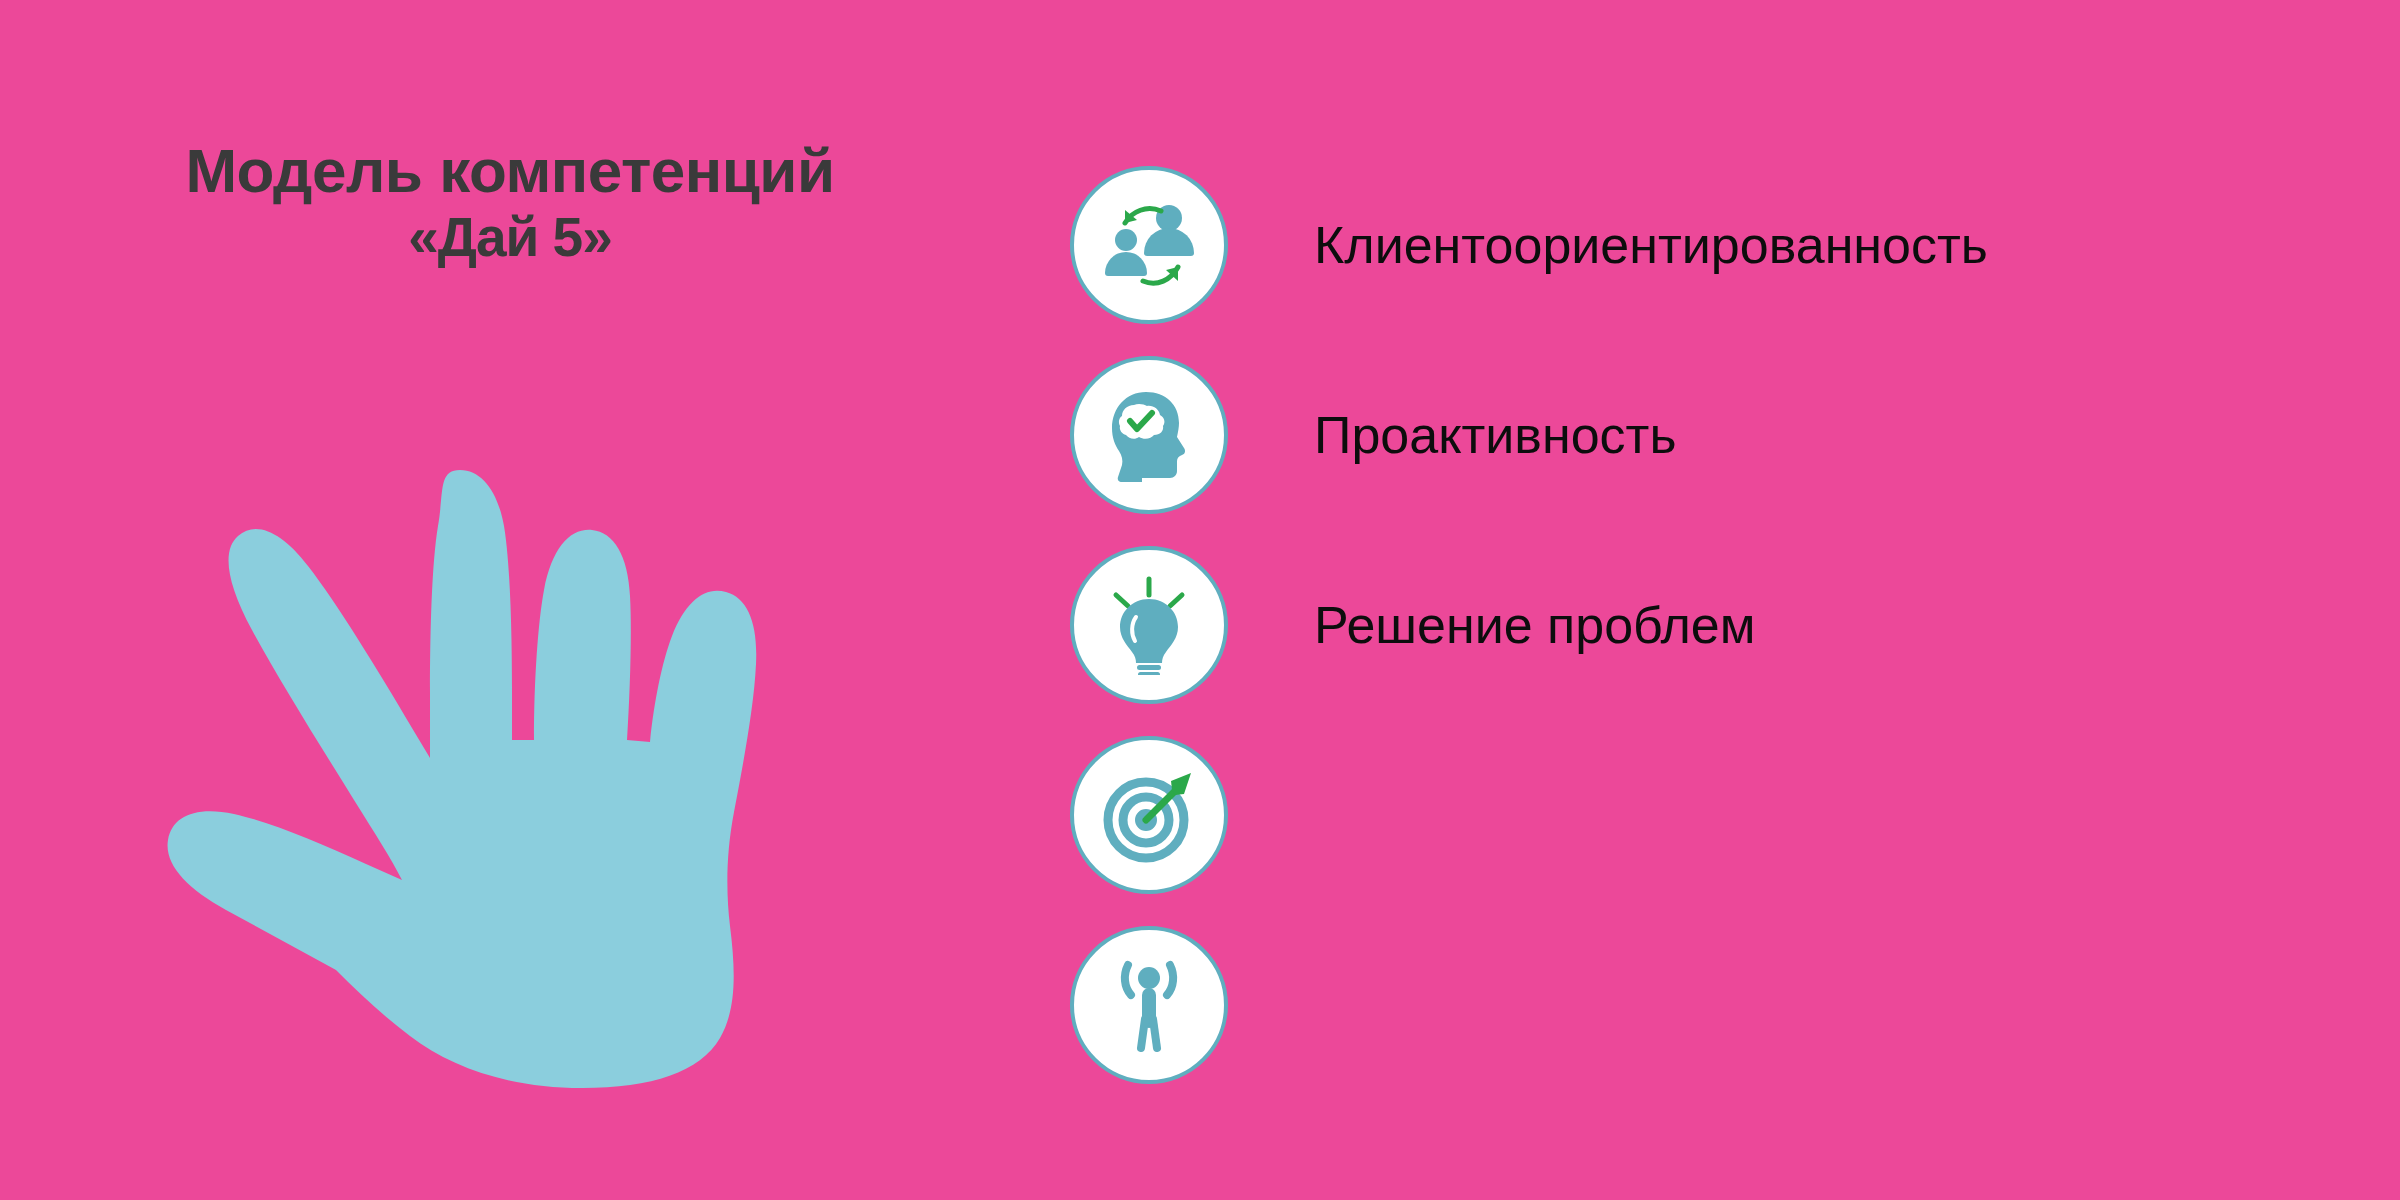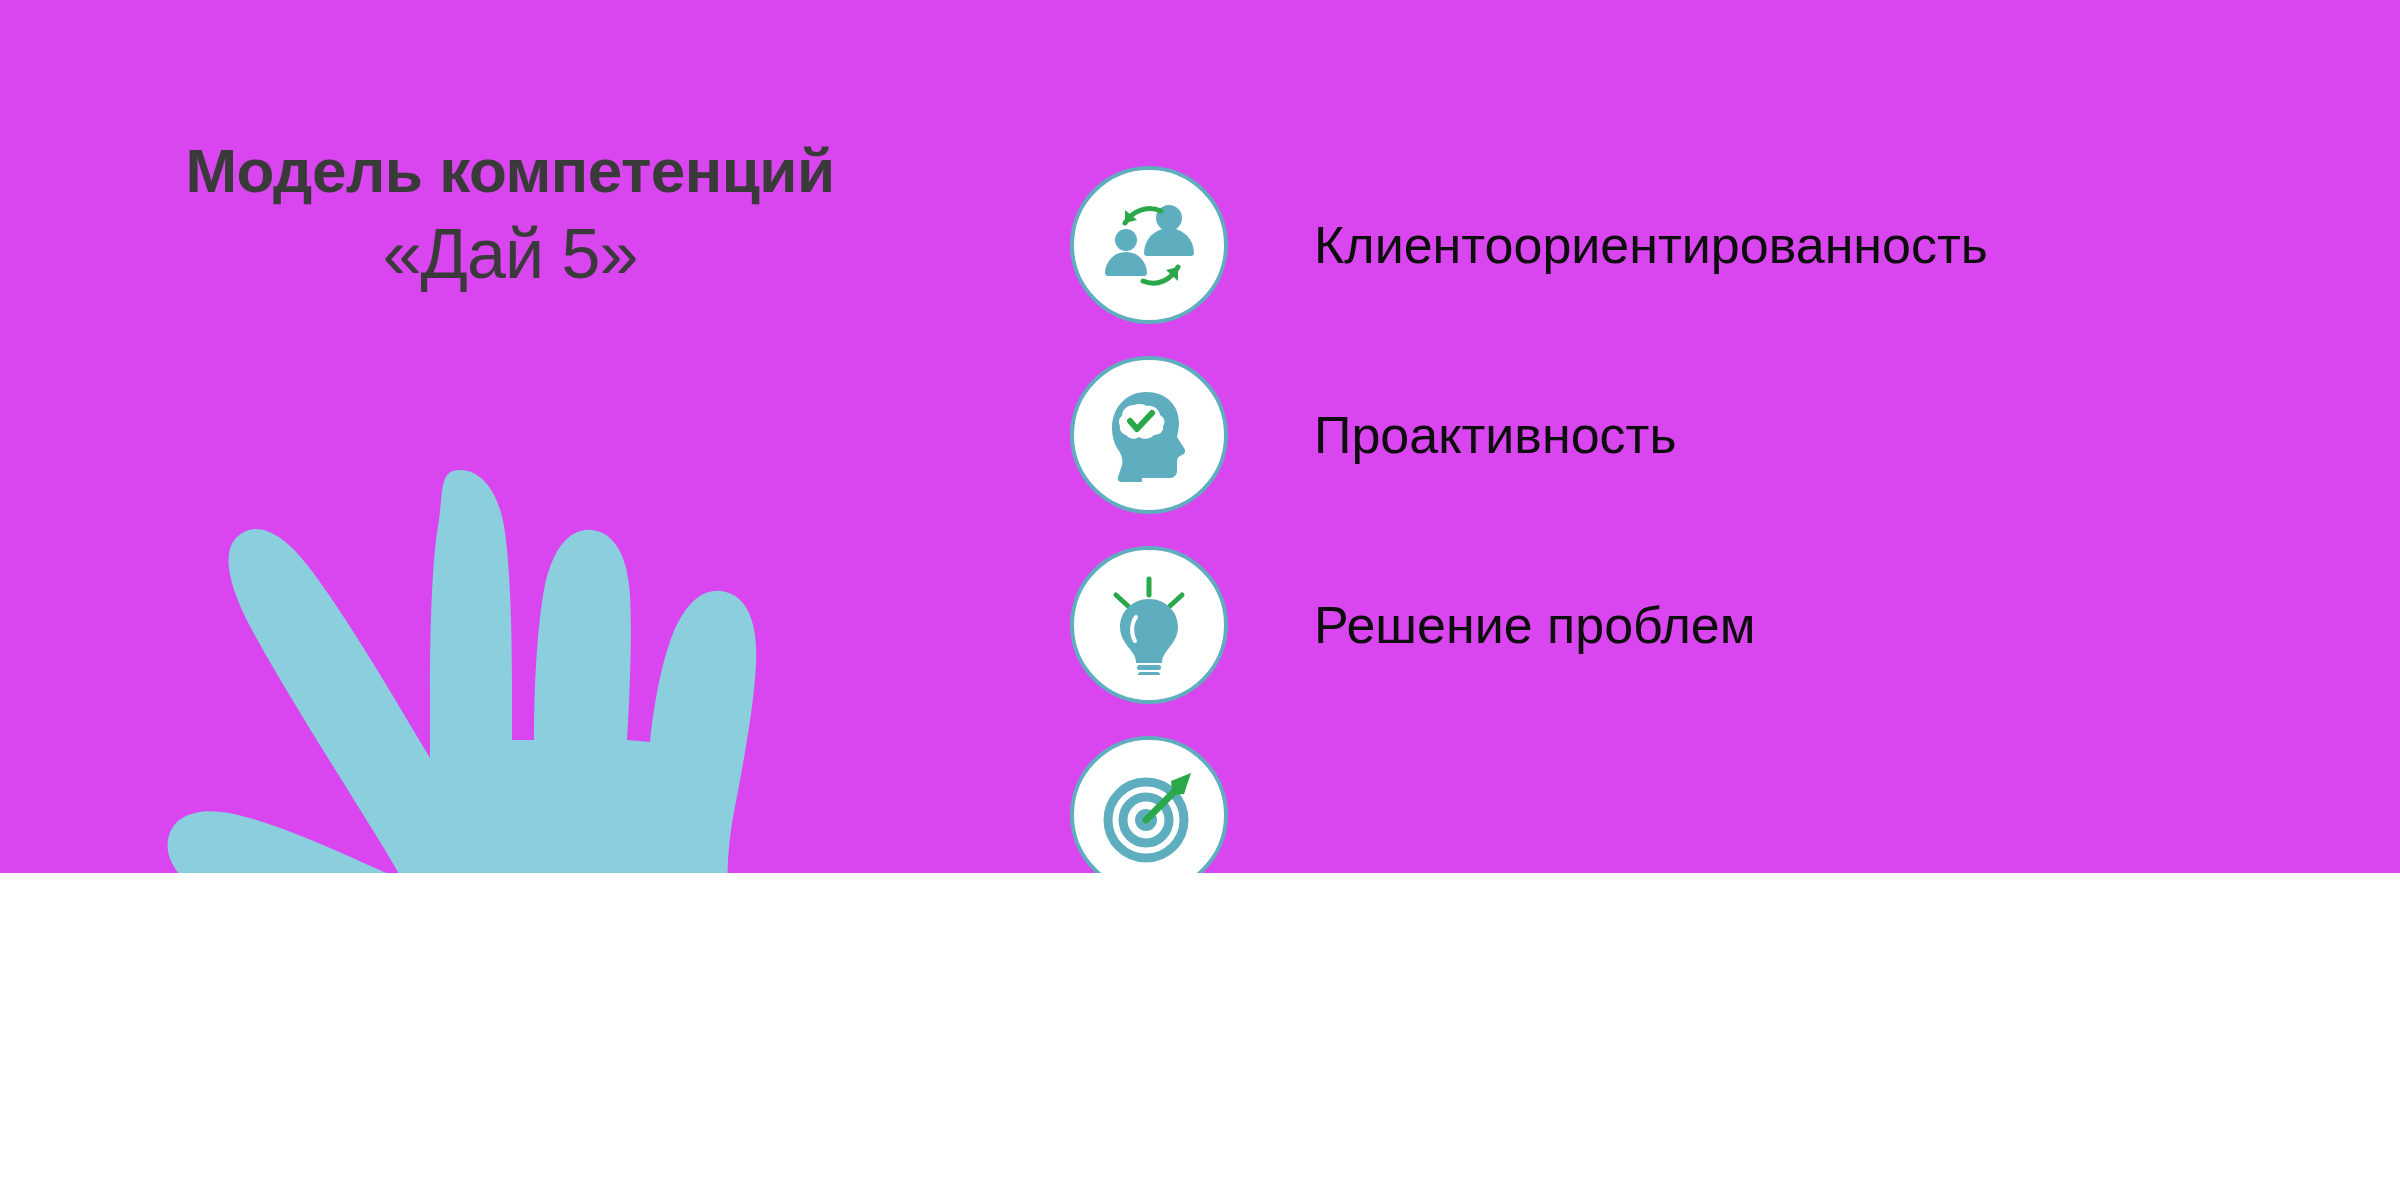--- a/index.html
+++ b/index.html
@@ -6,22 +6,22 @@
     margin: 0;
     padding: 0;
     background: #ffffff;
   }
   body {
     font-family: "Liberation Sans", sans-serif;
   }
   #canvas {
     position: relative;
     width: 2400px;
-    height: 873px;
-    background: #d946ef;
+    height: 1200px;
+    background: #ec4899;
     overflow: hidden;
   }
 
   
   .left-col {
     position: absolute;
     left: 0;
     top: 0;
     width: 1020px;
     height: 1200px;
@@ -37,26 +37,26 @@
     font-family: "Liberation Sans", sans-serif;
     font-weight: bold;
     font-size: 62px;
     letter-spacing: -0.5px;
     color: #3a3a3a;
     line-height: 1.0;
     white-space: nowrap;
   }
   .title-line2 {
     font-family: "Liberation Sans", sans-serif;
-    font-weight: normal;
-    font-size: 70px;
+    font-weight: bold;
+    font-size: 55px;
     letter-spacing: -1px;
     color: #3a3a3a;
     line-height: 1.15;
-    margin-top: 12px;
+    margin-top: 4px;
     white-space: nowrap;
   }
   .hand-wrap {
     position: absolute;
     left: 130px;
     top: 440px;
     width: 740px;
     height: 650px;
   }
   .hand-wrap svg { display: block; width: 100%; height: 100%; }

